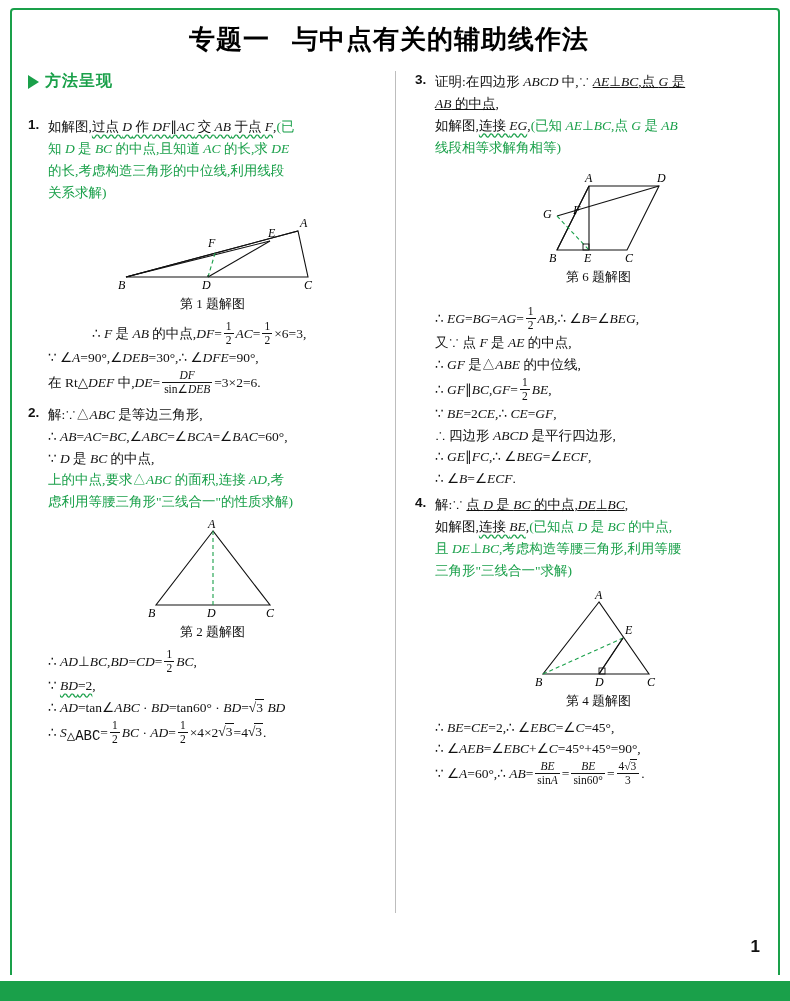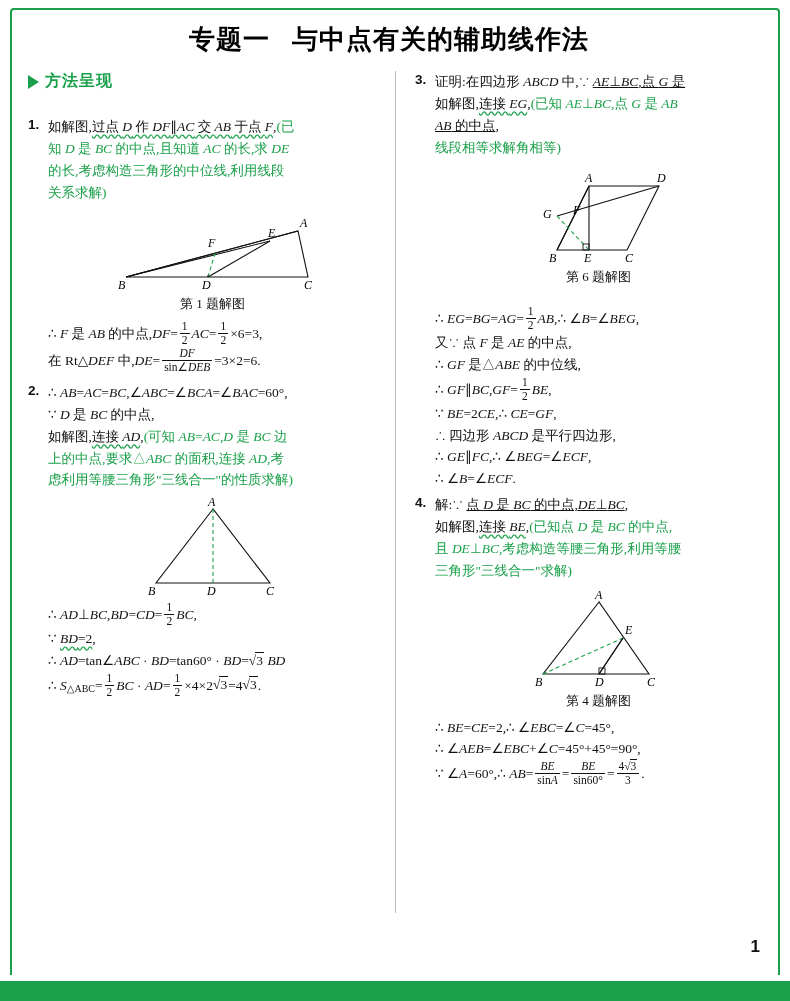--- a/index.html
+++ b/index.html
@@ -107,21 +107,21 @@
   .frac{
     display:inline-block;
     vertical-align:-0.55em;
     text-align:center;
     font-size:11.5px;
     line-height:1.12;
     margin:0 2px;
   }
   .frac .nu{display:block;padding:0 2px;}
   .frac .de{display:block;border-top:1px solid #111;padding:0 2px;}
-  .sub{font-size:10px;vertical-align:-0.25em;}
+  .sub{font-size:14px;vertical-align:-0.25em;font-family:Liberation Mono, monospace;}
   .sqrt{display:inline-block;}
   .sqrt .rad{border-top:1px solid #111;padding:0 1px 0 1px;margin-left:-1px;}
   .pageno{
     position:absolute;
     right:30px;
     bottom:44px;
     font-family:"Liberation Sans", sans-serif;
     font-weight:bold;
     font-size:17px;
   }
@@ -194,58 +194,62 @@
               <text x="202" y="18" font-style="italic">A</text>
               <text x="20" y="80" font-style="italic">B</text>
               <text x="206" y="80" font-style="italic">C</text>
               <text x="104" y="80" font-style="italic">D</text>
               <text x="170" y="28" font-style="italic">E</text>
               <text x="110" y="38" font-style="italic">F</text>
             </svg>
           </div>
           <div class="figcap">第 1 题解图</div>
 
-          <div class="line" style="margin-top:4px;">
+          <div class="line" style="margin-top:4px;margin-left:44px;">
             ∴ <span class="it">F</span> 是 <span class="it">AB</span> 的中点,<span class="it">DF</span>=<span class="frac"><span class="nu">1</span><span class="de">2</span></span><span class="it">AC</span>=<span class="frac"><span class="nu">1</span><span class="de">2</span></span>×6=3,
+          </div>
+          <div class="line">
+            ∵ ∠<span class="it">A</span>=90°,∠<span class="it">DEB</span>=30°,∴ ∠<span class="it">DFE</span>=90°,
           </div>
           <div class="line">
             在 Rt△<span class="it">DEF</span> 中,<span class="it">DE</span>=<span class="frac"><span class="nu"><span class="it">DF</span></span><span class="de">sin∠<span class="it">DEB</span></span></span>=3×2=6.
           </div>
         </div>
       </div>
 
       <div class="item" style="margin-top:8px;">
         <div class="num">2.</div>
         <div class="body">
           <div class="line">
+            解:∵△<span class="it">ABC</span> 是等边三角形,
+          </div>
+          <div class="line">
             ∴ <span class="it">AB</span>=<span class="it">AC</span>=<span class="it">BC</span>,∠<span class="it">ABC</span>=∠<span class="it">BCA</span>=∠<span class="it">BAC</span>=60°,
           </div>
           <div class="line">
             ∵ <span class="it">D</span> 是 <span class="it">BC</span> 的中点,
-          </div>
-          <div class="line">
-            如解图,<span class="wavyk">连接 <span class="it">AD</span></span>,<span class="grn">(可知 <span class="it">AB</span>=<span class="it">AC</span>,<span class="it">D</span> 是 <span class="it">BC</span> 边</span>
           </div>
           <div class="line grn">
             上的中点,要求△<span class="it">ABC</span> 的面积,连接 <span class="it">AD</span>,考
           </div>
           <div class="line grn">
             虑利用等腰三角形"三线合一"的性质求解)
           </div>
 
           <div class="fig">
             <svg width="190" height="100" viewBox="0 0 190 100">
               <polygon points="95,12 38,86 152,86" fill="none" stroke="#111" stroke-width="1.1"></polygon>
               <line x1="95" y1="12" x2="95" y2="86" stroke="#1aa04a" stroke-width="1.1" stroke-dasharray="4,3"></line>
               <text x="90" y="9" font-style="italic">A</text>
               <text x="30" y="98" font-style="italic">B</text>
               <text x="148" y="98" font-style="italic">C</text>
               <text x="89" y="98" font-style="italic">D</text>
             </svg>
           </div>
+          <div class="figcap">第 2 题解图</div>
 
           <div class="line" style="margin-top:4px;">
             ∴ <span class="it">AD</span>⊥<span class="it">BC</span>,<span class="it">BD</span>=<span class="it">CD</span>=<span class="frac"><span class="nu">1</span><span class="de">2</span></span><span class="it">BC</span>,
           </div>
           <div class="line">
             ∵ <span class="wavyk"><span class="it">BD</span>=2</span>,
           </div>
           <div class="line">
             ∴ <span class="it">AD</span>=tan∠<span class="it">ABC</span> · <span class="it">BD</span>=tan60° · <span class="it">BD</span>=<span class="sqrt">√<span class="rad">3</span></span> <span class="it">BD</span>
           </div>
@@ -259,24 +263,24 @@
 
     <div class="col right">
 
       <div class="item">
         <div class="num">3.</div>
         <div class="body">
           <div class="line">
             证明:在四边形 <span class="it">ABCD</span> 中,∵ <span class="u"><span class="it">AE</span>⊥<span class="it">BC</span>,点 <span class="it">G</span> 是</span>
           </div>
           <div class="line">
+            <span class="u"><span class="it">AB</span> 的中点</span>,
+          </div>
+          <div class="line">
             如解图,<span class="wavyk">连接 <span class="it">EG</span></span>,<span class="grn">(已知 <span class="it">AE</span>⊥<span class="it">BC</span>,点 <span class="it">G</span> 是 <span class="it">AB</span></span>
-          </div>
-          <div class="line">
-            <span class="u"><span class="it">AB</span> 的中点</span>,
           </div>
           <div class="line grn">
             线段相等求解角相等)
           </div>
 
           <div class="fig">
             <svg width="200" height="100" viewBox="0 0 200 100">
               <polygon points="90,22 160,22 128,86 58,86" fill="none" stroke="#111" stroke-width="1.1"></polygon>
               <line x1="58" y1="86" x2="90" y2="22" stroke="#111" stroke-width="1.1"></line>
               <line x1="90" y1="22" x2="90" y2="86" stroke="#111" stroke-width="1.1"></line>

